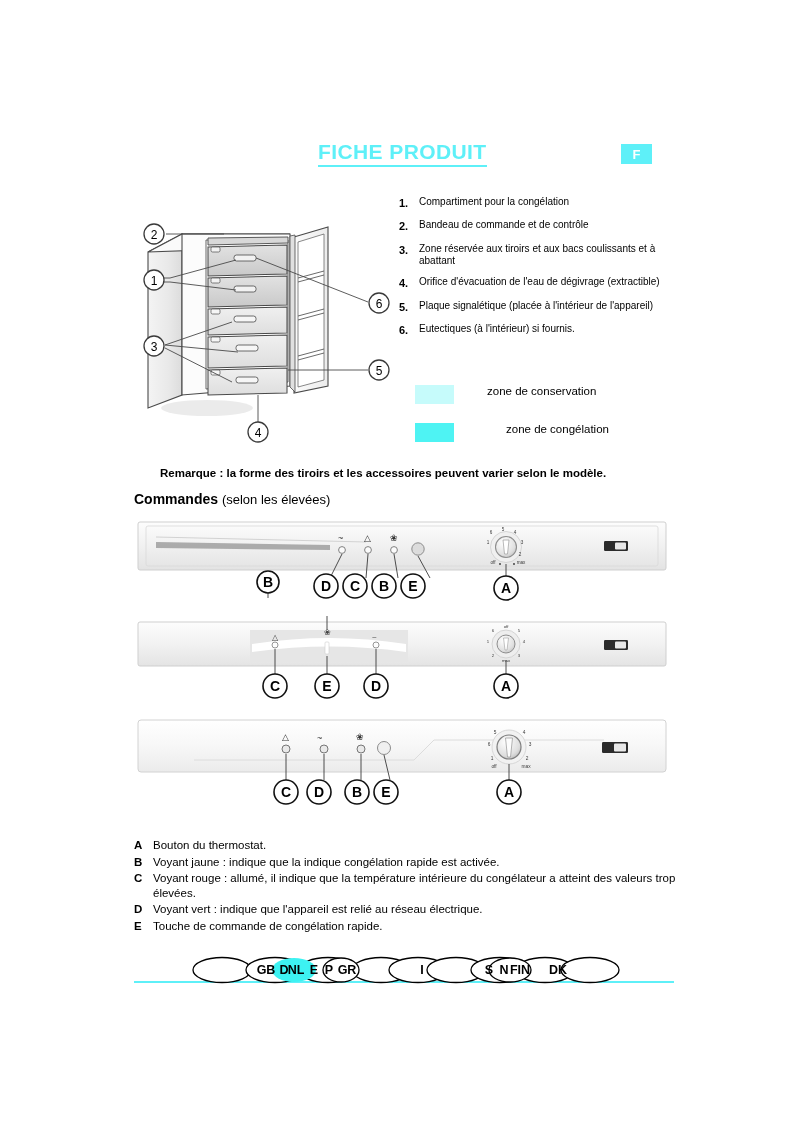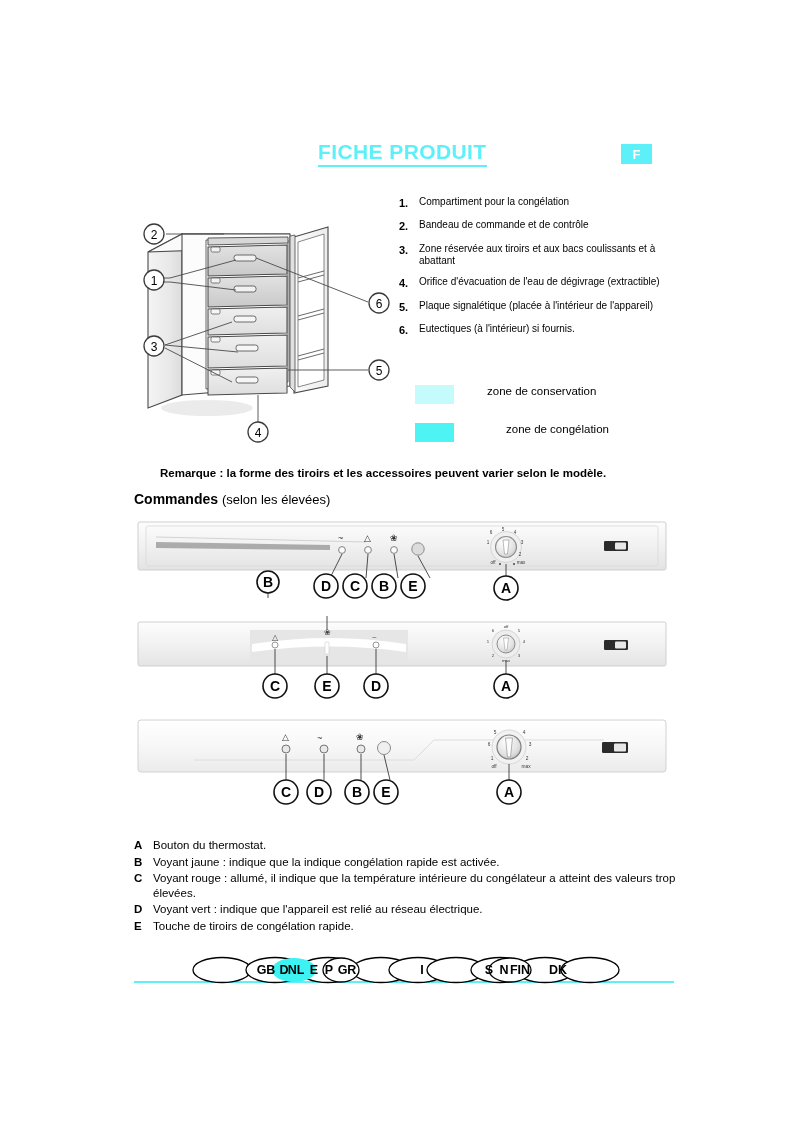--- a/index.html
+++ b/index.html
@@ -542,21 +542,21 @@
     <div class="key-item">
       <div class="key-letter">C</div>
       <div class="key-text">Voyant rouge : allumé, il indique que la température intérieure du congélateur a atteint des valeurs trop élevées.</div>
     </div>
     <div class="key-item">
       <div class="key-letter">D</div>
       <div class="key-text">Voyant vert : indique que l'appareil est relié au réseau électrique.</div>
     </div>
     <div class="key-item">
       <div class="key-letter">E</div>
-      <div class="key-text">Touche de tiroirs de congélation rapide.</div>
+      <div class="key-text">Touche de commande de congélation rapide.</div>
     </div>
   </div>
 
   <div class="footer-rule"></div>
   <div class="footer-codes">
     <svg width="430" height="34" viewBox="0 0 430 34">
       <g fill="#ffffff" stroke="#000" stroke-width="1.3">
         <ellipse cx="32" cy="17" rx="29" ry="12.5"></ellipse>
         <ellipse cx="85" cy="17" rx="29" ry="12.5"></ellipse>
         <ellipse cx="138" cy="17" rx="29" ry="12.5"></ellipse>

